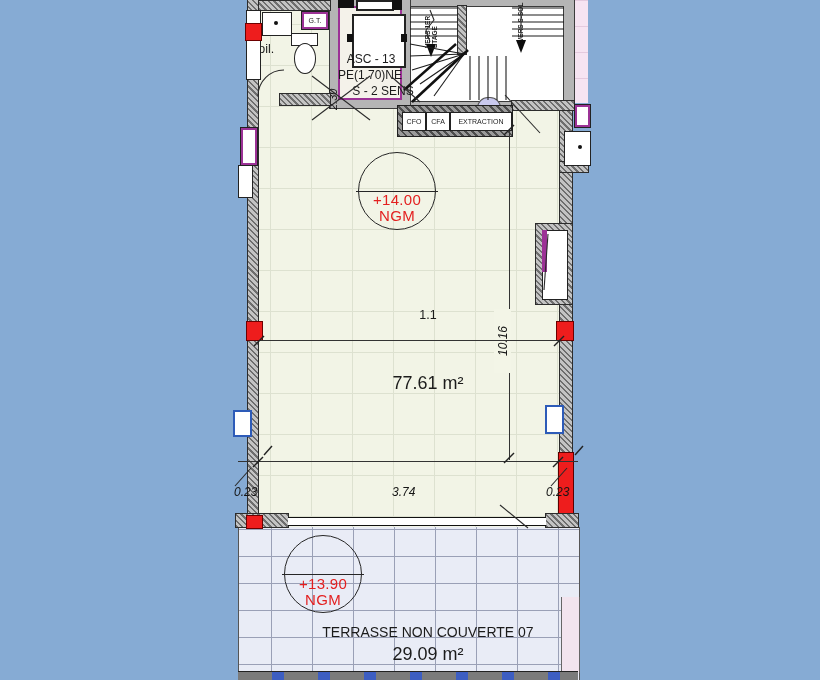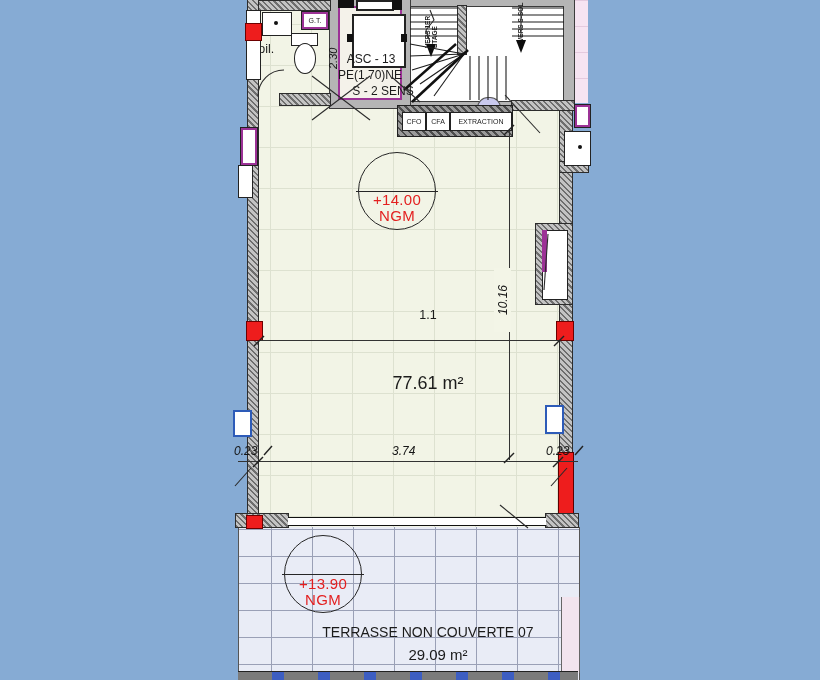--- a/index.html
+++ b/index.html
@@ -18,21 +18,21 @@
     background-image:linear-gradient(#e4cade 1px,transparent 1px),
                      linear-gradient(90deg,#e4cade 1px,transparent 1px);
     background-size:14px 26px;}
   .hatch{background:repeating-linear-gradient(45deg,#6e6e6e 0 1.5px,#c3c3c3 1.5px 4px);
          box-shadow:0 0 0 1px #2c2c2c;}
   .darkhatch{background:repeating-linear-gradient(45deg,#4c4c4c 0 2px,#9a9a9a 2px 5px);
          box-shadow:0 0 0 1px #202020;}
   .whitebox{background:#fff;border:1px solid #222;}
   .redsq{background:#ee1d1d;border:1px solid #6d0000;}
   .bluesym{background:#fff;border:2px solid #2d5bb8;}
-  .dim{font-style:italic;font-size:12px;color:#151515;white-space:nowrap;}
+  .dim{font-style:italic;font-size:12px;color:#151515;white-space:nowrap;margin-top:41px;}
   .lbl{white-space:nowrap;}
   .ctr{display:flex;align-items:center;justify-content:center;text-align:center;}
   .vtext{writing-mode:vertical-rl;transform:rotate(180deg);display:flex;align-items:center;justify-content:center;}
   .circle{border:1.6px solid #262626;border-radius:50%;background:transparent;}
   .circle .mid{position:absolute;left:-3px;right:-3px;top:50%;border-top:1.6px solid #262626;}
   .lvl{position:absolute;left:0;right:0;text-align:center;color:#e31f1f;font-size:15px;letter-spacing:.3px;}
   .tread{stroke:#1c1c1c;stroke-width:1.1;}
   .lead{stroke:#2a2a2a;stroke-width:1.1;fill:none;}
   .tri{width:0;height:0;border-left:5px solid transparent;border-right:5px solid transparent;border-top:13px solid #0d0d0d;}
   .smoke{background:#fff;border:1.6px solid #111;font-size:12.5px;}
@@ -127,21 +127,21 @@
   <div class="abs dim" style="left:234px;top:444px;">0.23</div>
   <div class="abs dim" style="left:392px;top:444px;">3.74</div>
   <div class="abs dim" style="left:546px;top:444px;">0.23</div>
 
   <div class="abs circle" style="left:284px;top:535px;width:76px;height:76px;">
     <span class="mid"></span>
     <span class="lvl" style="top:39px;">+13.90</span>
     <span class="lvl" style="top:55px;">NGM</span>
   </div>
   <div class="abs ctr lbl" style="left:298px;top:624px;width:260px;height:16px;font-size:14px;">TERRASSE NON COUVERTE 07</div>
-  <div class="abs ctr lbl" style="left:348px;top:646px;width:180px;height:16px;font-size:15px;">29.09 m²</div>
+  <div class="abs ctr lbl" style="left:338px;top:646px;width:180px;height:16px;font-size:18px;">29.09 m²</div>
 
   <svg width="820" height="680" viewBox="0 0 820 680">
 
     <g class="tread">
       <line x1="410" y1="8" x2="458" y2="8"></line>
         <line x1="410" y1="15" x2="458" y2="15"></line>
       <line x1="410" y1="22" x2="458" y2="22"></line>
         <line x1="410" y1="29" x2="458" y2="29"></line>
       <line x1="410" y1="36" x2="458" y2="36"></line>
     </g>

